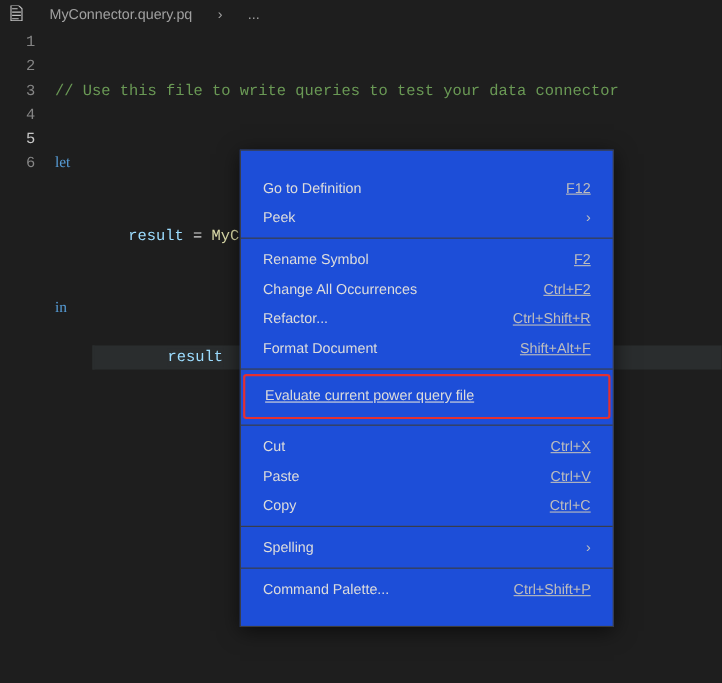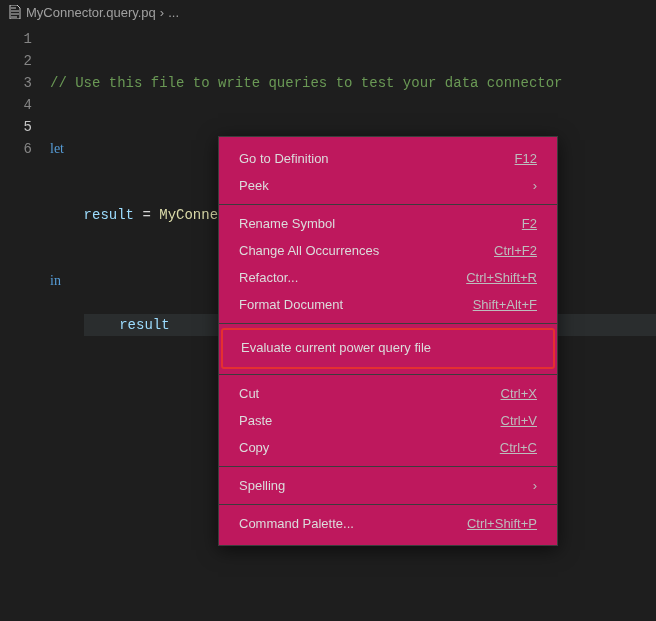--- a/index.html
+++ b/index.html
@@ -14,60 +14,60 @@
     position: relative;
   }
   
   .breadcrumb {
     display: flex;
     align-items: center;
     height: 24px;
     padding: 0 8px;
     color: #a0a0a0;
     font-size: 13px;
-    gap: 4px;
+    gap: 23px;
   }
   .breadcrumb .file-icon { width: 14px; display:inline-flex; align-items:center; justify-content:center; }
   
   .editor {
     display: flex;
     font-family: Consolas, "Courier New", monospace;
     font-size: 14px;
     line-height: 22px;
     padding-top: 4px;
   }
   .gutter {
     width: 50px;
     text-align: right;
     color: #858585;
     padding-right: 18px;
     user-select: none;
   }
   .code { flex: 1; white-space: pre; }
   .tok-comment { color: #6a9955; }
   .tok-keyword { color: #569cd6; font-family: Liberation Serif, serif; }
-  .tok-ident   { color: #9cdcfe; }
+  .tok-ident   { color: #9cdcfe; margin-left: 33px; }
   .tok-func    { color: #dcdcaa; }
   .tok-string  { color: #ce9178; }
   .tok-punct   { color: #d4d4d4; }
   .tok-eq      { color: #d4d4d4; }
   .line-hl { background: #2a2d2e; display: inline-block; width: 100%; border-left: 2px solid #2a2d2e; }
   .cursor-mark { background: #2a2d2e; }
   
   .context-menu {
     position: absolute;
     left: 218px;
     top: 136px;
     width: 340px;
-    background: #be185d;
+    background: #1d4ed8;
     border: 1px solid #3c3c3c;
     box-shadow: 0 4px 18px rgba(0,0,0,0.6);
     color: #dcdcdc;
     font-size: 13px;
-    padding: 8px 0;
+    padding: 20px 0;
   }
   .menu-item {
     display: flex;
     align-items: center;
     justify-content: space-between;
     padding: 6px 20px;
     cursor: default;
   }
   .menu-sep {
     height: 1px;
@@ -75,21 +75,21 @@
     margin: 5px 0;
   }
   .menu-shortcut { color: #bdbdbd; font-size: 13px; text-decoration: underline; }
   .submenu-arrow { color: #bdbdbd; }
   .highlight-box {
     border: 2px solid #e53030;
     border-radius: 3px;
     padding: 4px 18px 6px 18px;
     margin: -1px 2px 0 2px;
   }
-  .highlight-box .menu-item { padding-left: 0; padding-right: 0; }
+  .highlight-box .menu-item { padding-left: 0; padding-right: 0; text-decoration: underline; }
 </style>
 </head>
 <body>
 
 <div class="breadcrumb">
   <span class="file-icon">
     <svg width="12" height="14" viewBox="0 0 12 14">
         <path d="M1 0h7l3 3v11H1z" fill="none" stroke="#c5c5c5" stroke-width="1"></path>
         <path d="M2 3h5M2 6h8M2 9h8M2 12h6" stroke="#c5c5c5" stroke-width="1"></path>
       </svg>

